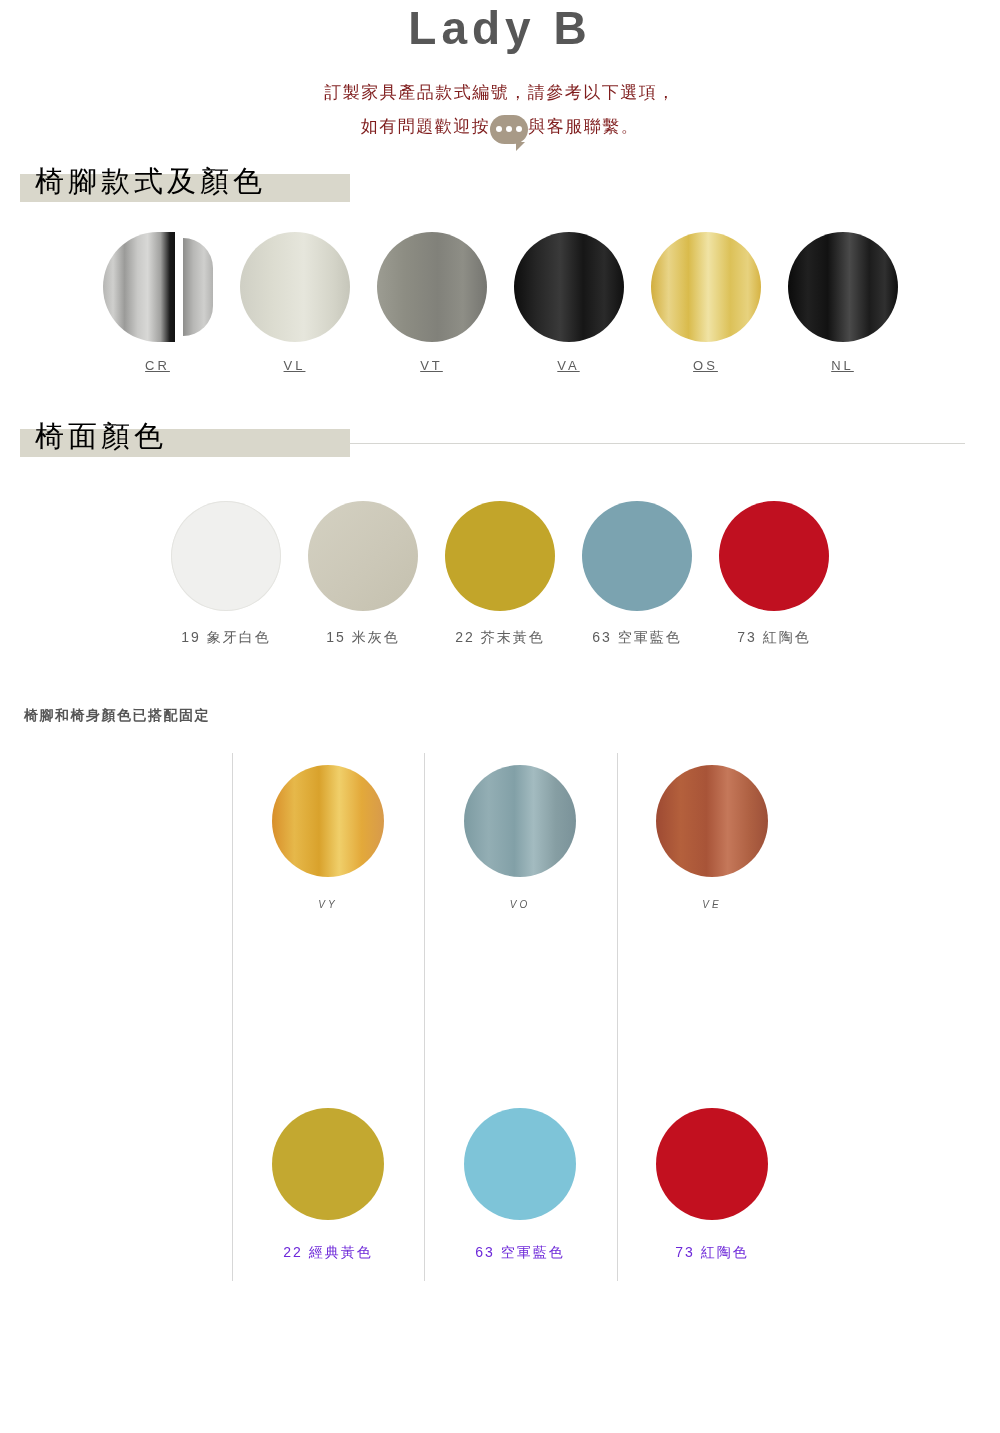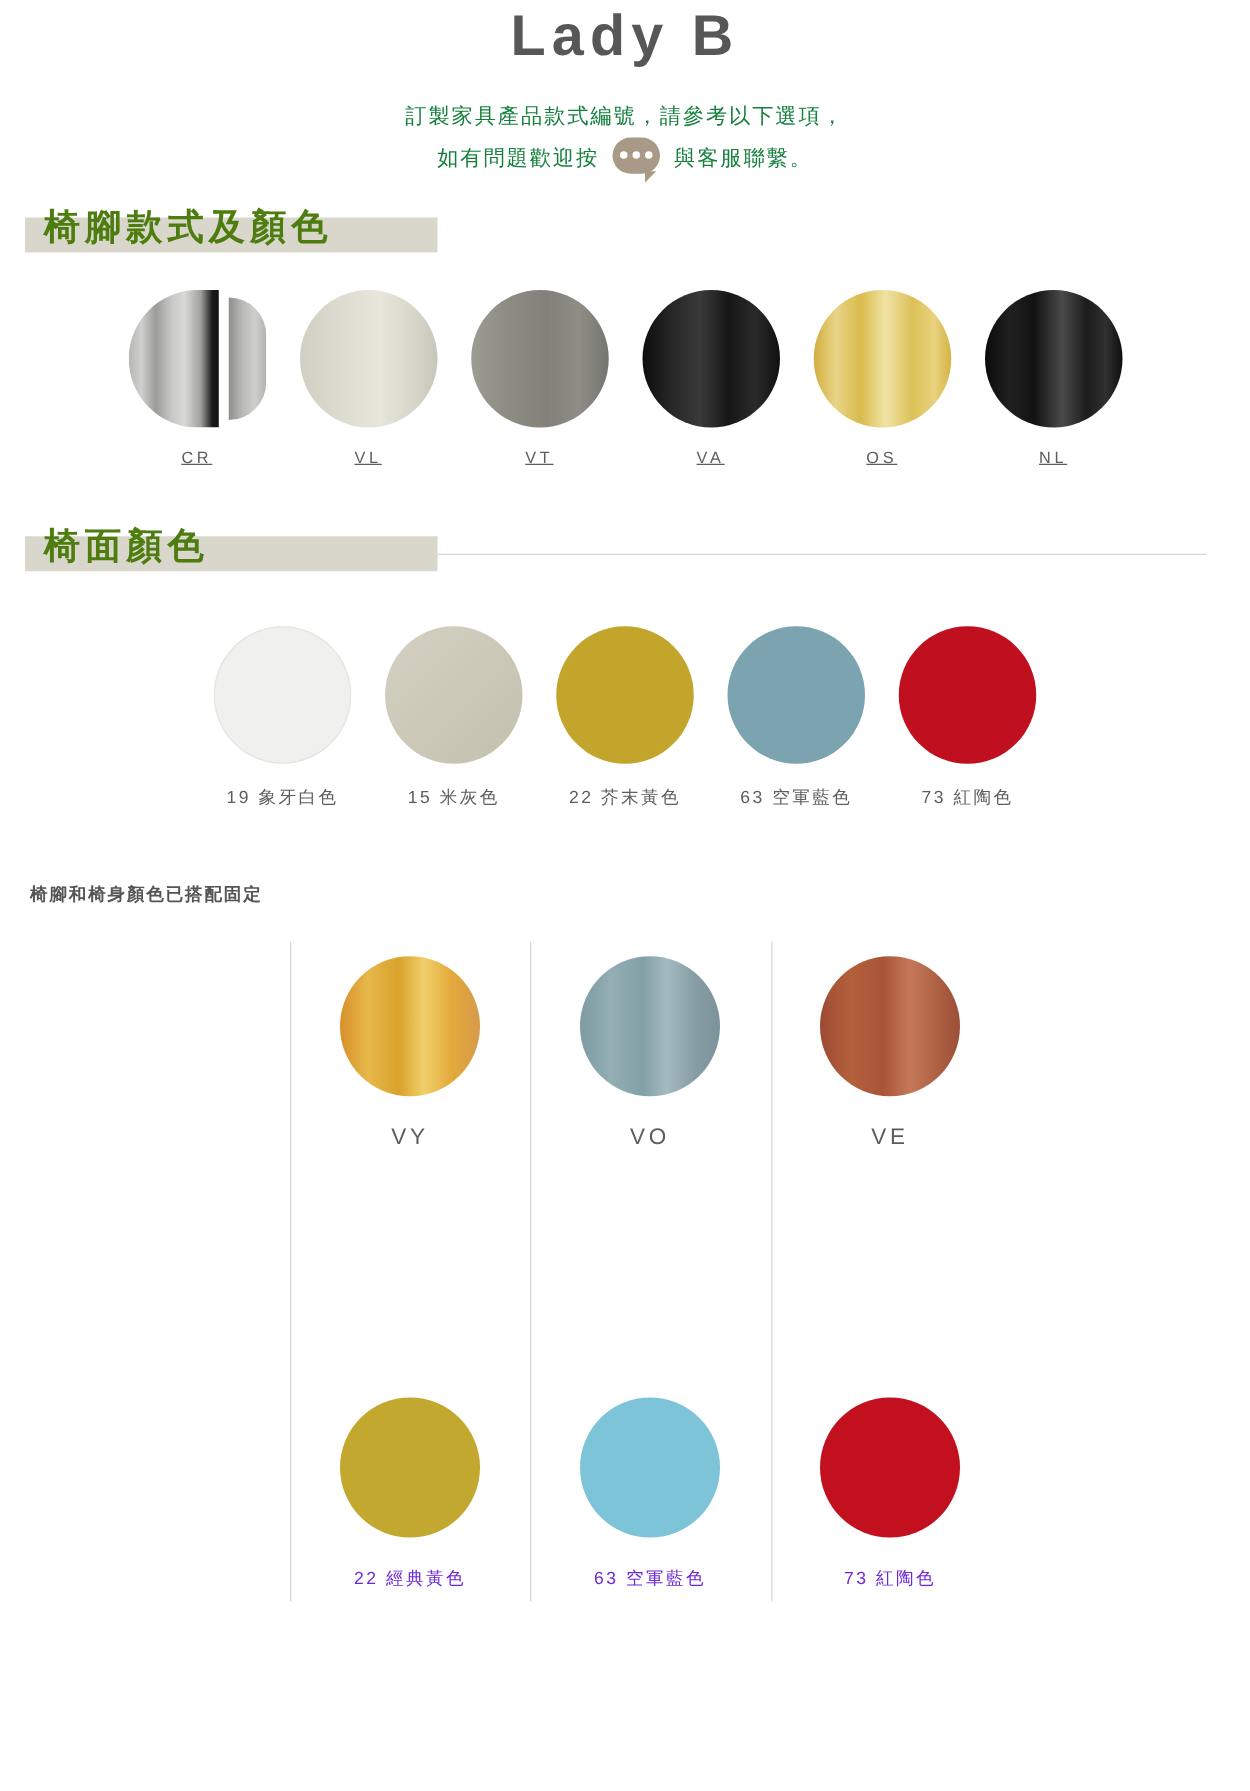--- a/index.html
+++ b/index.html
@@ -24,33 +24,33 @@
     font-size: 46px;
     font-weight: bold;
     color: #575757;
     letter-spacing: 5px;
     line-height: 1.25;
     margin: 0;
   }
   .intro {
     margin-top: 18px;
     font-size: 17px;
-    color: #15803d;
+    color: #7f1d1d;
     letter-spacing: 1.5px;
     line-height: 2.0;
   }
   .intro-line {
     display: block;
     white-space: nowrap;
   }
   .intro-line-2 {
     display: flex;
-    align-items: flex-start;
+    align-items: flex-end;
     justify-content: center;
-    gap: 11px;
+    gap: 0;
   }
   .chat-bubble {
     display: inline-block;
     position: relative;
     width: 38px;
     height: 29px;
     background: #a89a87;
     border-radius: 15px 15px 15px 15px;
     vertical-align: middle;
   }
@@ -102,22 +102,22 @@
     right: 35px;
     top: 44px;
     height: 1px;
     background: #d6d6d2;
   }
   .section-title {
     position: absolute;
     left: 35px;
     top: 18px;
     font-size: 29px;
-    font-weight: bold;
-    color: #4d7c0f;
+    font-weight: normal;
+    color: #000000;
     letter-spacing: 4px;
     white-space: nowrap;
   }
 
   
   .swatch-row {
     display: flex;
     justify-content: center;
     align-items: flex-start;
   }
@@ -217,24 +217,25 @@
     text-align: center;
   }
   .pair-disc {
     width: 112px;
     height: 112px;
     margin: 0 auto;
     border-radius: 50%;
   }
   .pair-label {
     margin-top: 22px;
-    font-size: 18px;
+    font-size: 10px;
     color: #5d5d5d;
     letter-spacing: 3px;
     white-space: nowrap;
+    font-style: italic;
   }
   .pair-label-cjk {
     margin-top: 24px;
     font-size: 14px;
     color: #6d28d9;
     letter-spacing: 2px;
     white-space: nowrap;
   }
   .pair-row.row-top .pair-cell { padding-top: 12px; }
   .pair-row.row-bottom .pair-cell { padding-top: 140px; }

